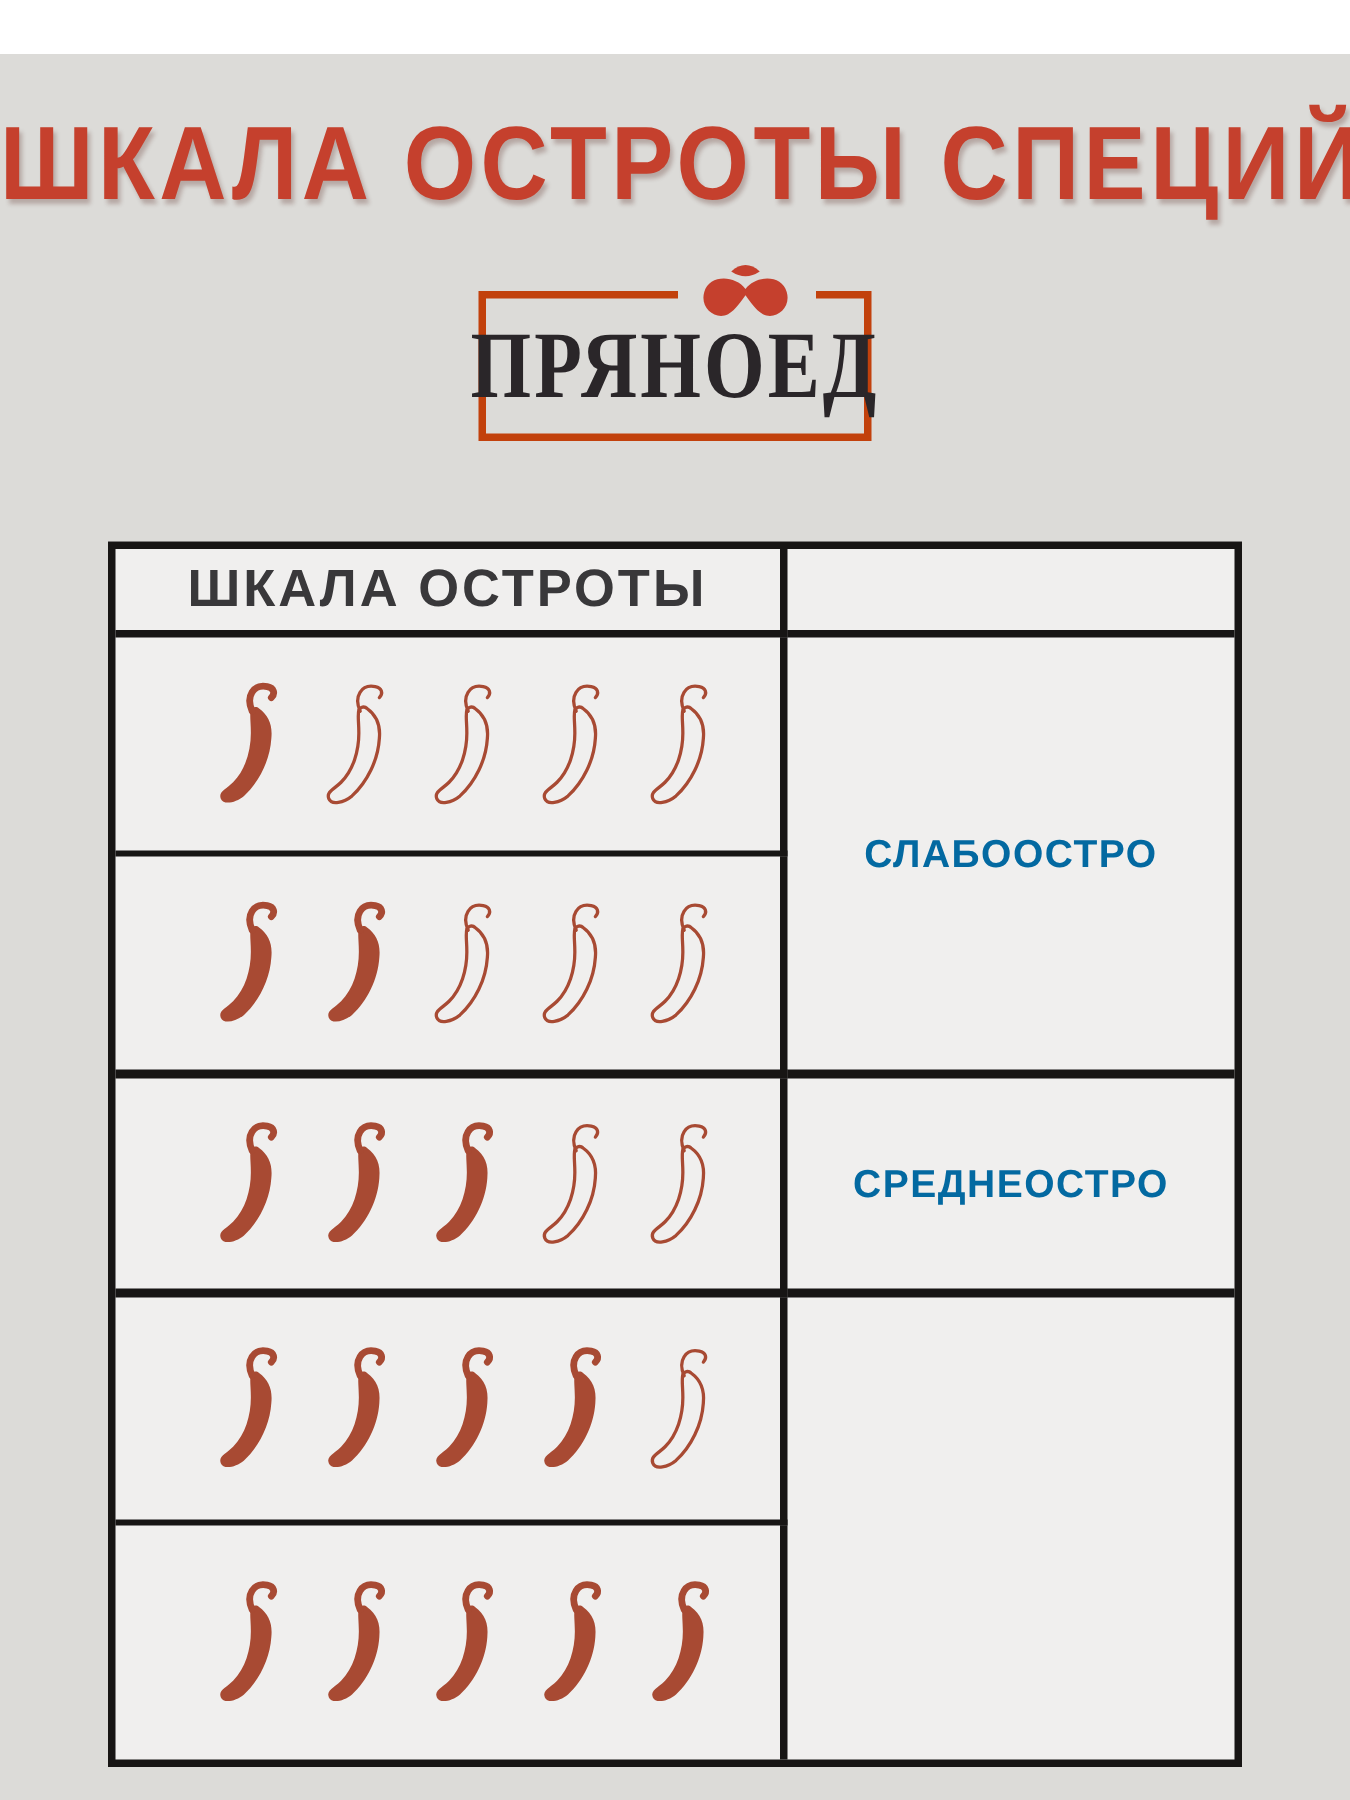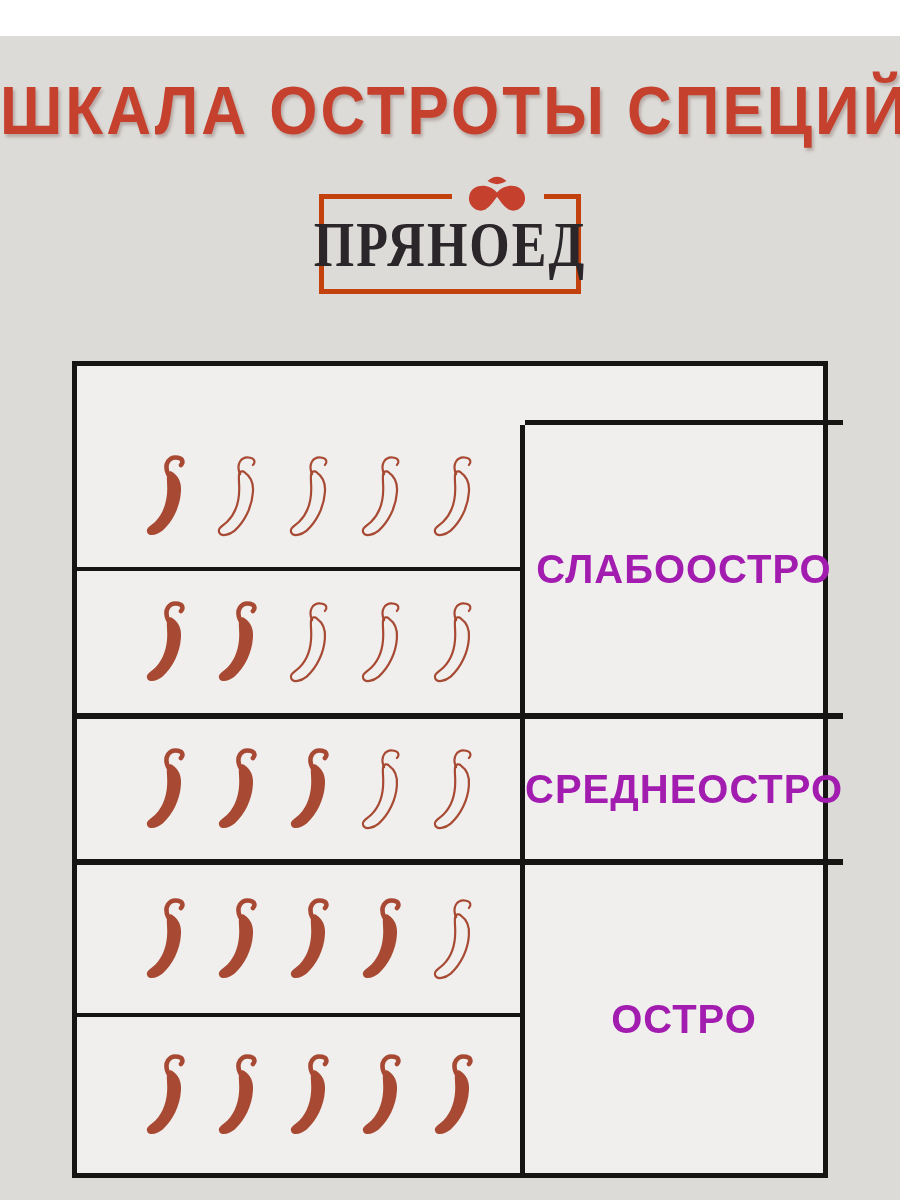--- a/index.html
+++ b/index.html
@@ -61,21 +61,21 @@
   .pep-r3{grid-area:4/1/5/2;border-right-width:5px;border-bottom-width:6px;}
   .lab-sredne{grid-area:4/2/5/3;border-bottom-width:6px;}
   .pep-r4{grid-area:5/1/6/2;border-right-width:5px;border-bottom-width:4px;}
   .pep-r5{grid-area:6/1/7/2;border-right-width:5px;}
   .lab-ostro {grid-area:5/2/7/3;}
   .header-text{
     font-size:35px;font-weight:800;letter-spacing:2px;color:#39383a;white-space:nowrap;
   }
   .label-cell{justify-content:center;}
   .label-text{
-    font-size:40px;font-weight:800;letter-spacing:1px;color:#a21caf;white-space:nowrap;
+    font-size:26px;font-weight:800;letter-spacing:1px;color:#0369a1;white-space:nowrap;
   }
   .pepper-cell{justify-content:center;gap:21px;padding-left:20px;}
   .pepper-icon{width:51px;height:96px;flex:0 0 auto;}
   .pepper-icon .body-f{fill:#a84a33;}
   .pepper-icon .stem-f{fill:none;stroke:#a84a33;stroke-width:5;stroke-linecap:round;}
   .pepper-icon .body-o{fill:none;stroke:#a84a33;stroke-width:2.4;}
   .pepper-icon .stem-o{fill:none;stroke:#a84a33;stroke-width:2.4;stroke-linecap:round;}
 </style>
 </head>
 <body>
@@ -87,20 +87,23 @@
   <div class="logo">
     <div class="logo-gap"></div>
     <svg class="logo-cap" viewBox="0 0 70 52">
       <path d="M26 8 Q35 0 44 8 Q35 14 26 8 Z" fill="#c5402d"></path>
       <path d="M35 19 C28 10 12 10 9 21 C6 31 16 39 24 35 C29 32 32 27 35 23 C38 27 41 32 46 35 C54 39 64 31 61 21 C58 10 42 10 35 19 Z" fill="#c5402d"></path>
     </svg>
     <span class="logo-text">ПРЯНОЕД</span>
   </div>
 
   <div class="scale-table">
+    <div class="cell head-left">
+      <span class="header-text">ШКАЛА ОСТРОТЫ</span>
+    </div>
     <div class="cell head-right"></div>
 
     <div class="cell pepper-cell pep-r1">
         <svg class="pepper-icon" viewBox="0 0 56 100">
           <path class="body-f" d="M31 25 C30 29 31 34 31 42 C31 55 27 69 18 78 C13 83 7 85 9 90 C11 95 20 93 26 88 C37 78 45 62 46 46 C47 36 44 29 37 24 C35 22 32 23 31 25 Z"></path>
           <path class="stem-f" d="M32 26 C27 15 33 6 43 8 C48 9 49 13 46 16"></path>
         </svg>
         <svg class="pepper-icon" viewBox="0 0 56 100">
           <path class="body-o" d="M31 25 C30 29 31 34 31 42 C31 55 27 69 18 78 C13 83 7 85 9 90 C11 95 20 93 26 88 C37 78 45 62 46 46 C47 36 44 29 37 24 C35 22 32 23 31 25 Z"></path>
           <path class="stem-o" d="M32 26 C27 15 33 6 43 8 C48 9 49 13 46 16"></path>
@@ -207,18 +210,15 @@
         </svg>
         <svg class="pepper-icon" viewBox="0 0 56 100">
           <path class="body-f" d="M31 25 C30 29 31 34 31 42 C31 55 27 69 18 78 C13 83 7 85 9 90 C11 95 20 93 26 88 C37 78 45 62 46 46 C47 36 44 29 37 24 C35 22 32 23 31 25 Z"></path>
           <path class="stem-f" d="M32 26 C27 15 33 6 43 8 C48 9 49 13 46 16"></path>
         </svg>
         <svg class="pepper-icon" viewBox="0 0 56 100">
           <path class="body-f" d="M31 25 C30 29 31 34 31 42 C31 55 27 69 18 78 C13 83 7 85 9 90 C11 95 20 93 26 88 C37 78 45 62 46 46 C47 36 44 29 37 24 C35 22 32 23 31 25 Z"></path>
           <path class="stem-f" d="M32 26 C27 15 33 6 43 8 C48 9 49 13 46 16"></path>
         </svg>
       </div>
-    <div class="cell label-cell lab-ostro">
-      <span class="label-text">ОСТРО</span>
-    </div>
   </div>
 
 </div>
 
 </body></html>

